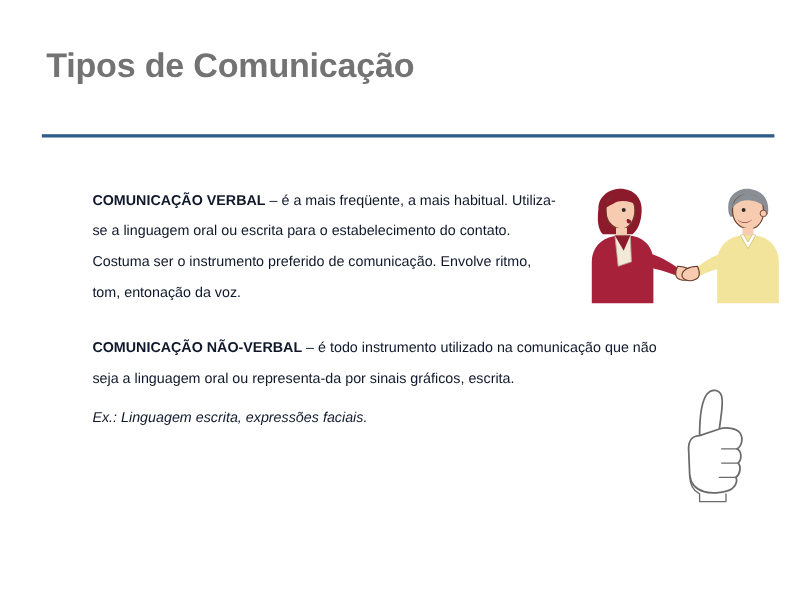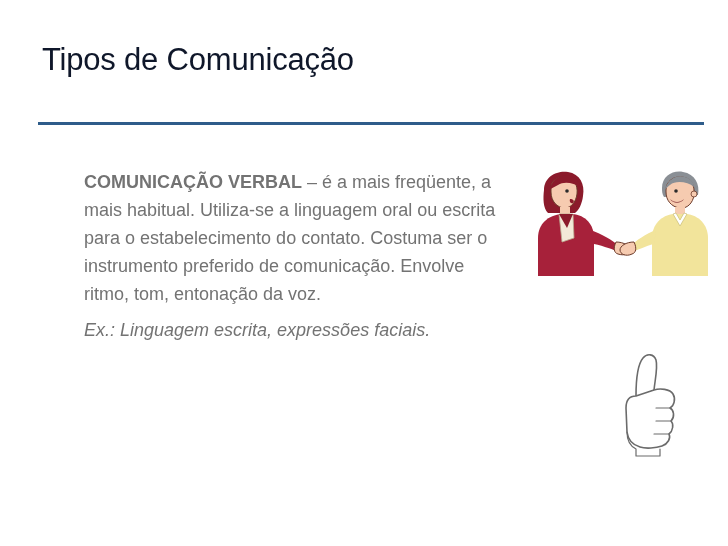--- a/index.html
+++ b/index.html
@@ -17,42 +17,42 @@
     position: relative;
     width: 728px;
     height: 546px;
     background: #ffffff;
   }
   .slide-title {
     position: absolute;
     left: 42px;
     top: 42px;
     font-size: 31px;
-    font-weight: normal;
-    color: #0f172a;
+    font-weight: bold;
+    color: #737373;
     letter-spacing: -0.2px;
     white-space: nowrap;
   }
   .title-rule {
     position: absolute;
     left: 38px;
     top: 122px;
     width: 666px;
     height: 3px;
     background: #2E5C8A;
   }
   .body-block {
     position: absolute;
     left: 84px;
     top: 168px;
     width: 520px;
   }
   .para {
-    font-size: 18px;
-    color: #737373;
+    font-size: 13px;
+    color: #0f172a;
     line-height: 28px;
     margin: 0 0 8px 0;
   }
   .para.second {
     margin-top: 22px;
   }
   .para strong {
     font-weight: bold;
   }
   .para em {
@@ -80,20 +80,21 @@
 
 <div class="slide">
 
   <div class="slide-title">Tipos de Comunicação</div>
   <div class="title-rule"></div>
 
   <div class="body-block">
 
     <p class="para p1"><strong>COMUNICAÇÃO VERBAL</strong><span> – é a mais freqüente, a mais habitual. Utiliza-se a linguagem oral ou escrita para o estabelecimento do contato.  Costuma  ser o  instrumento preferido de comunicação. Envolve ritmo, tom, entonação da voz.</span></p>
 
+    <p class="para p2 second"><strong>COMUNICAÇÃO NÃO-VERBAL</strong><span> – é todo instrumento utilizado na comunicação que não seja a linguagem oral ou representa-da por sinais gráficos, escrita.</span></p>
 
     <p class="para p2"><em>Ex.: Linguagem escrita, expressões faciais.</em></p>
 
   </div>
 
   <div class="art-people">
     <svg width="196" height="108" viewBox="0 0 196 108" xmlns="http://www.w3.org/2000/svg">
 
       <g>
 

